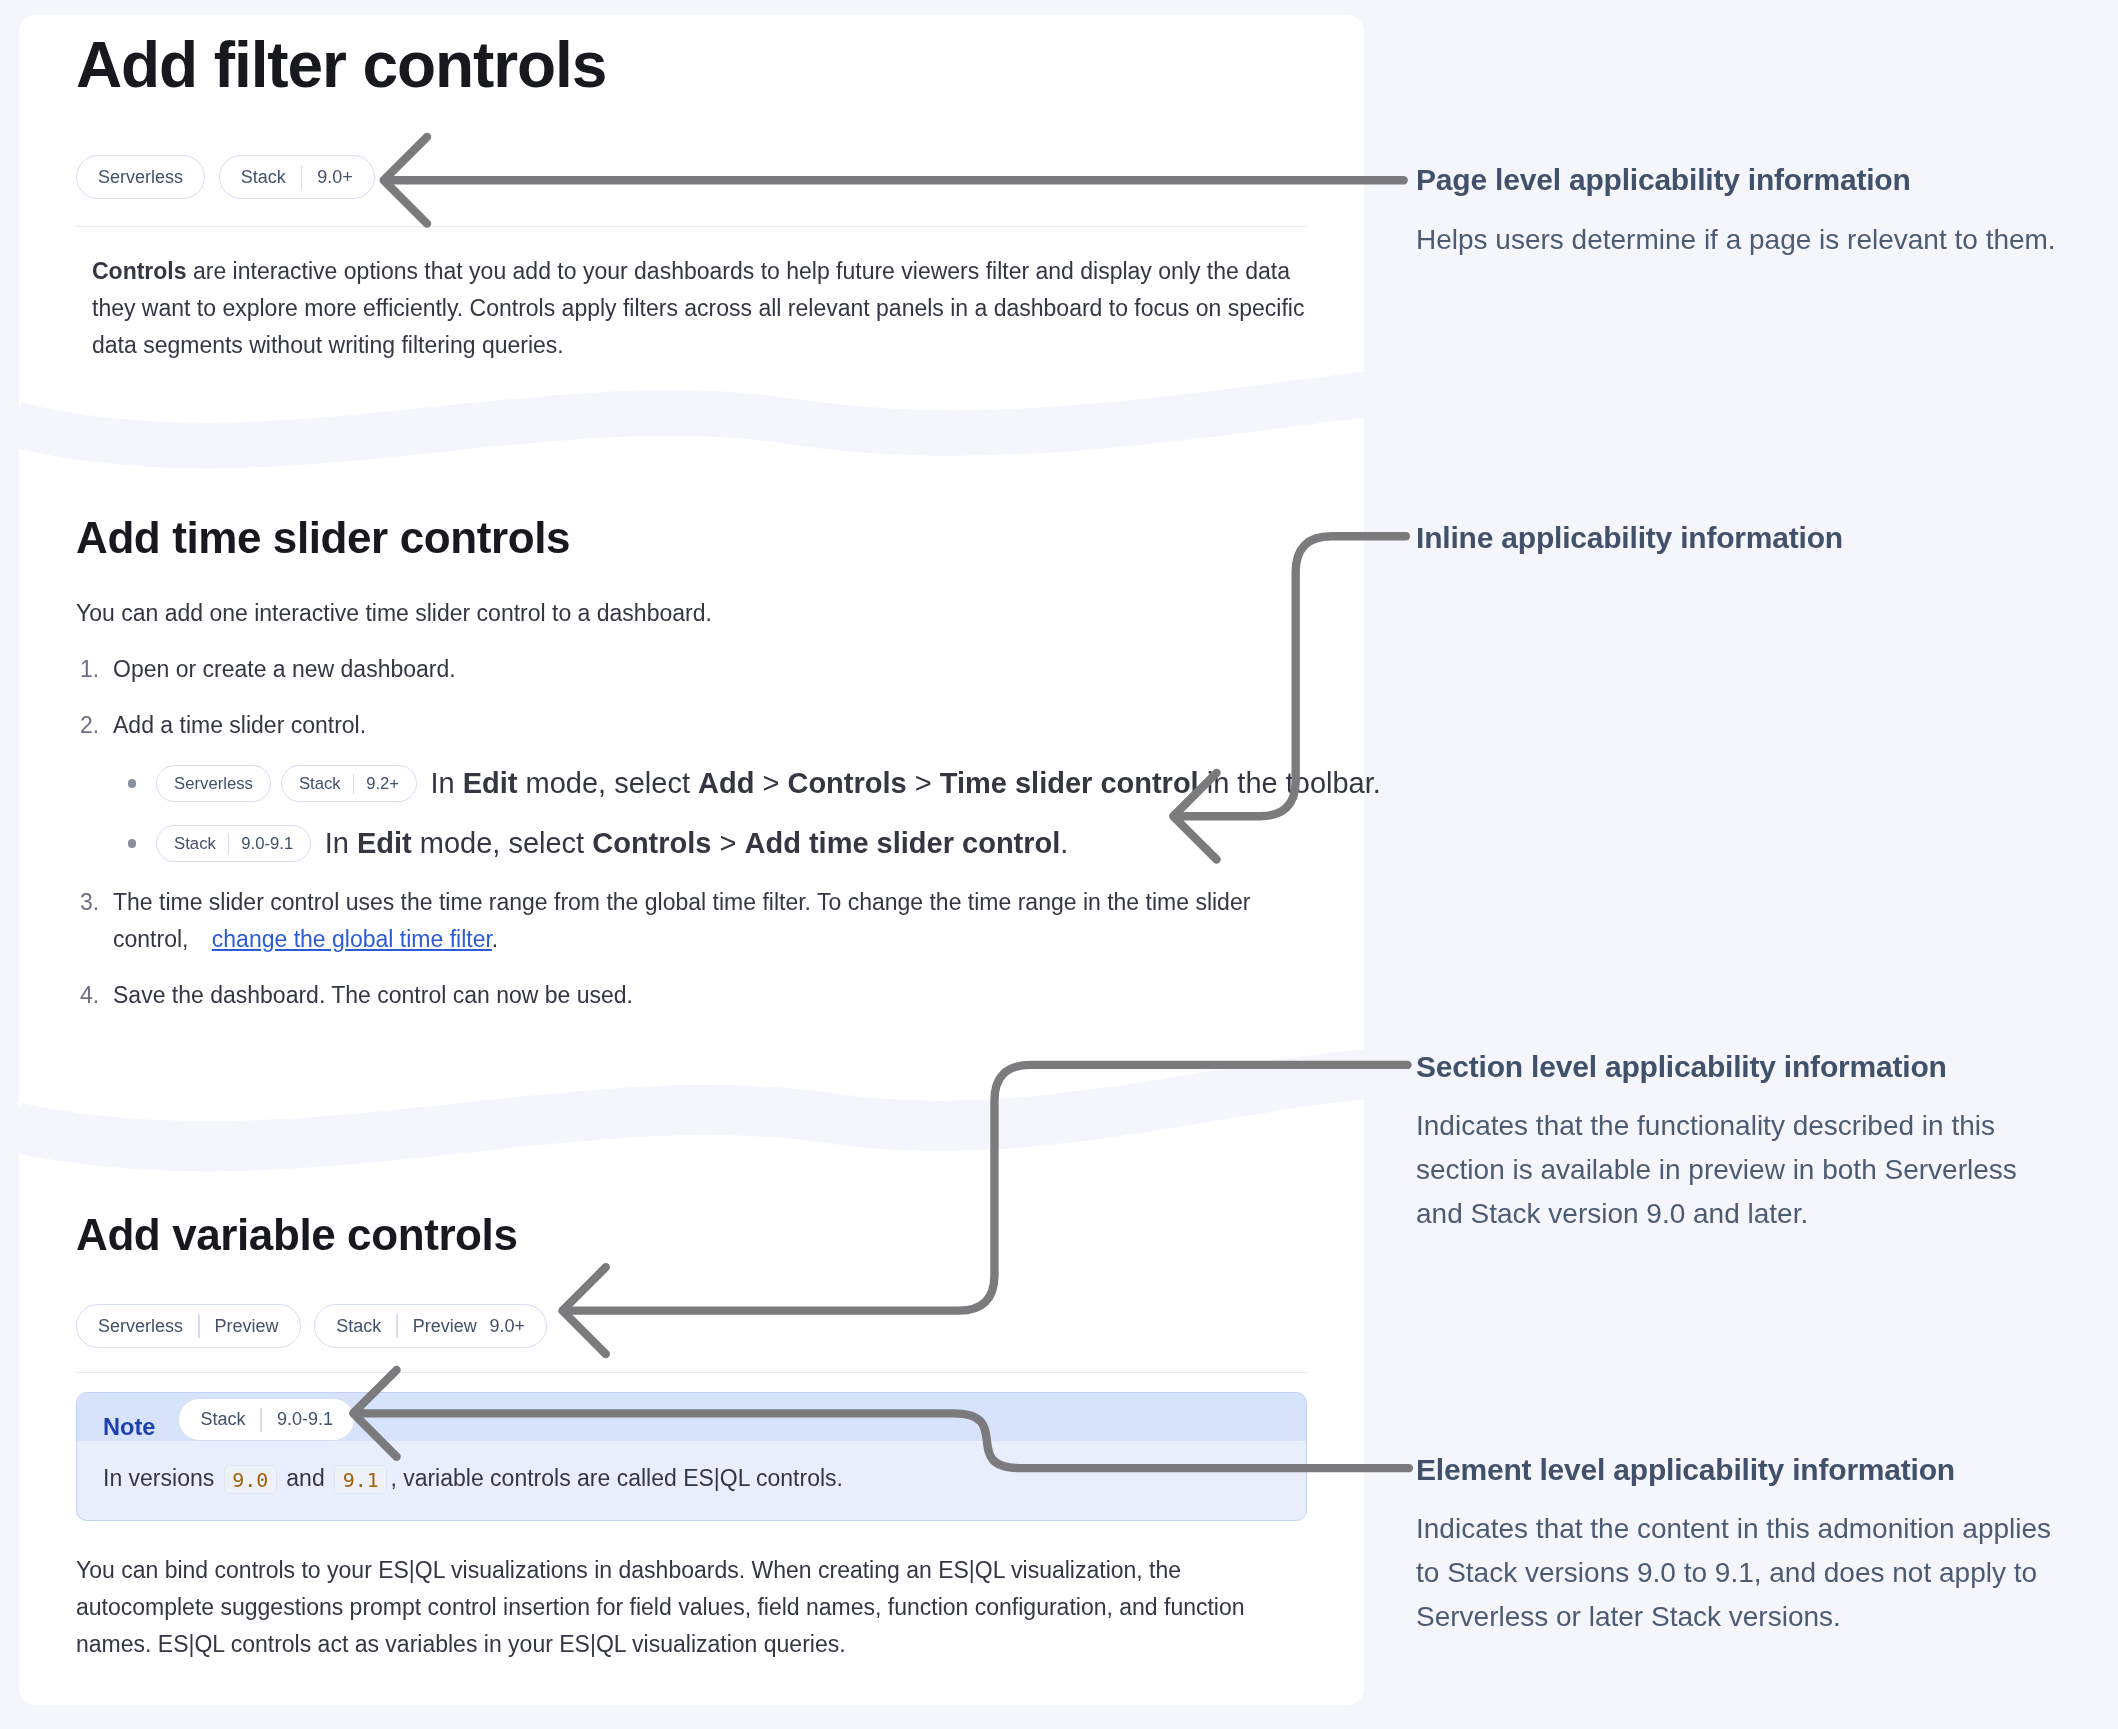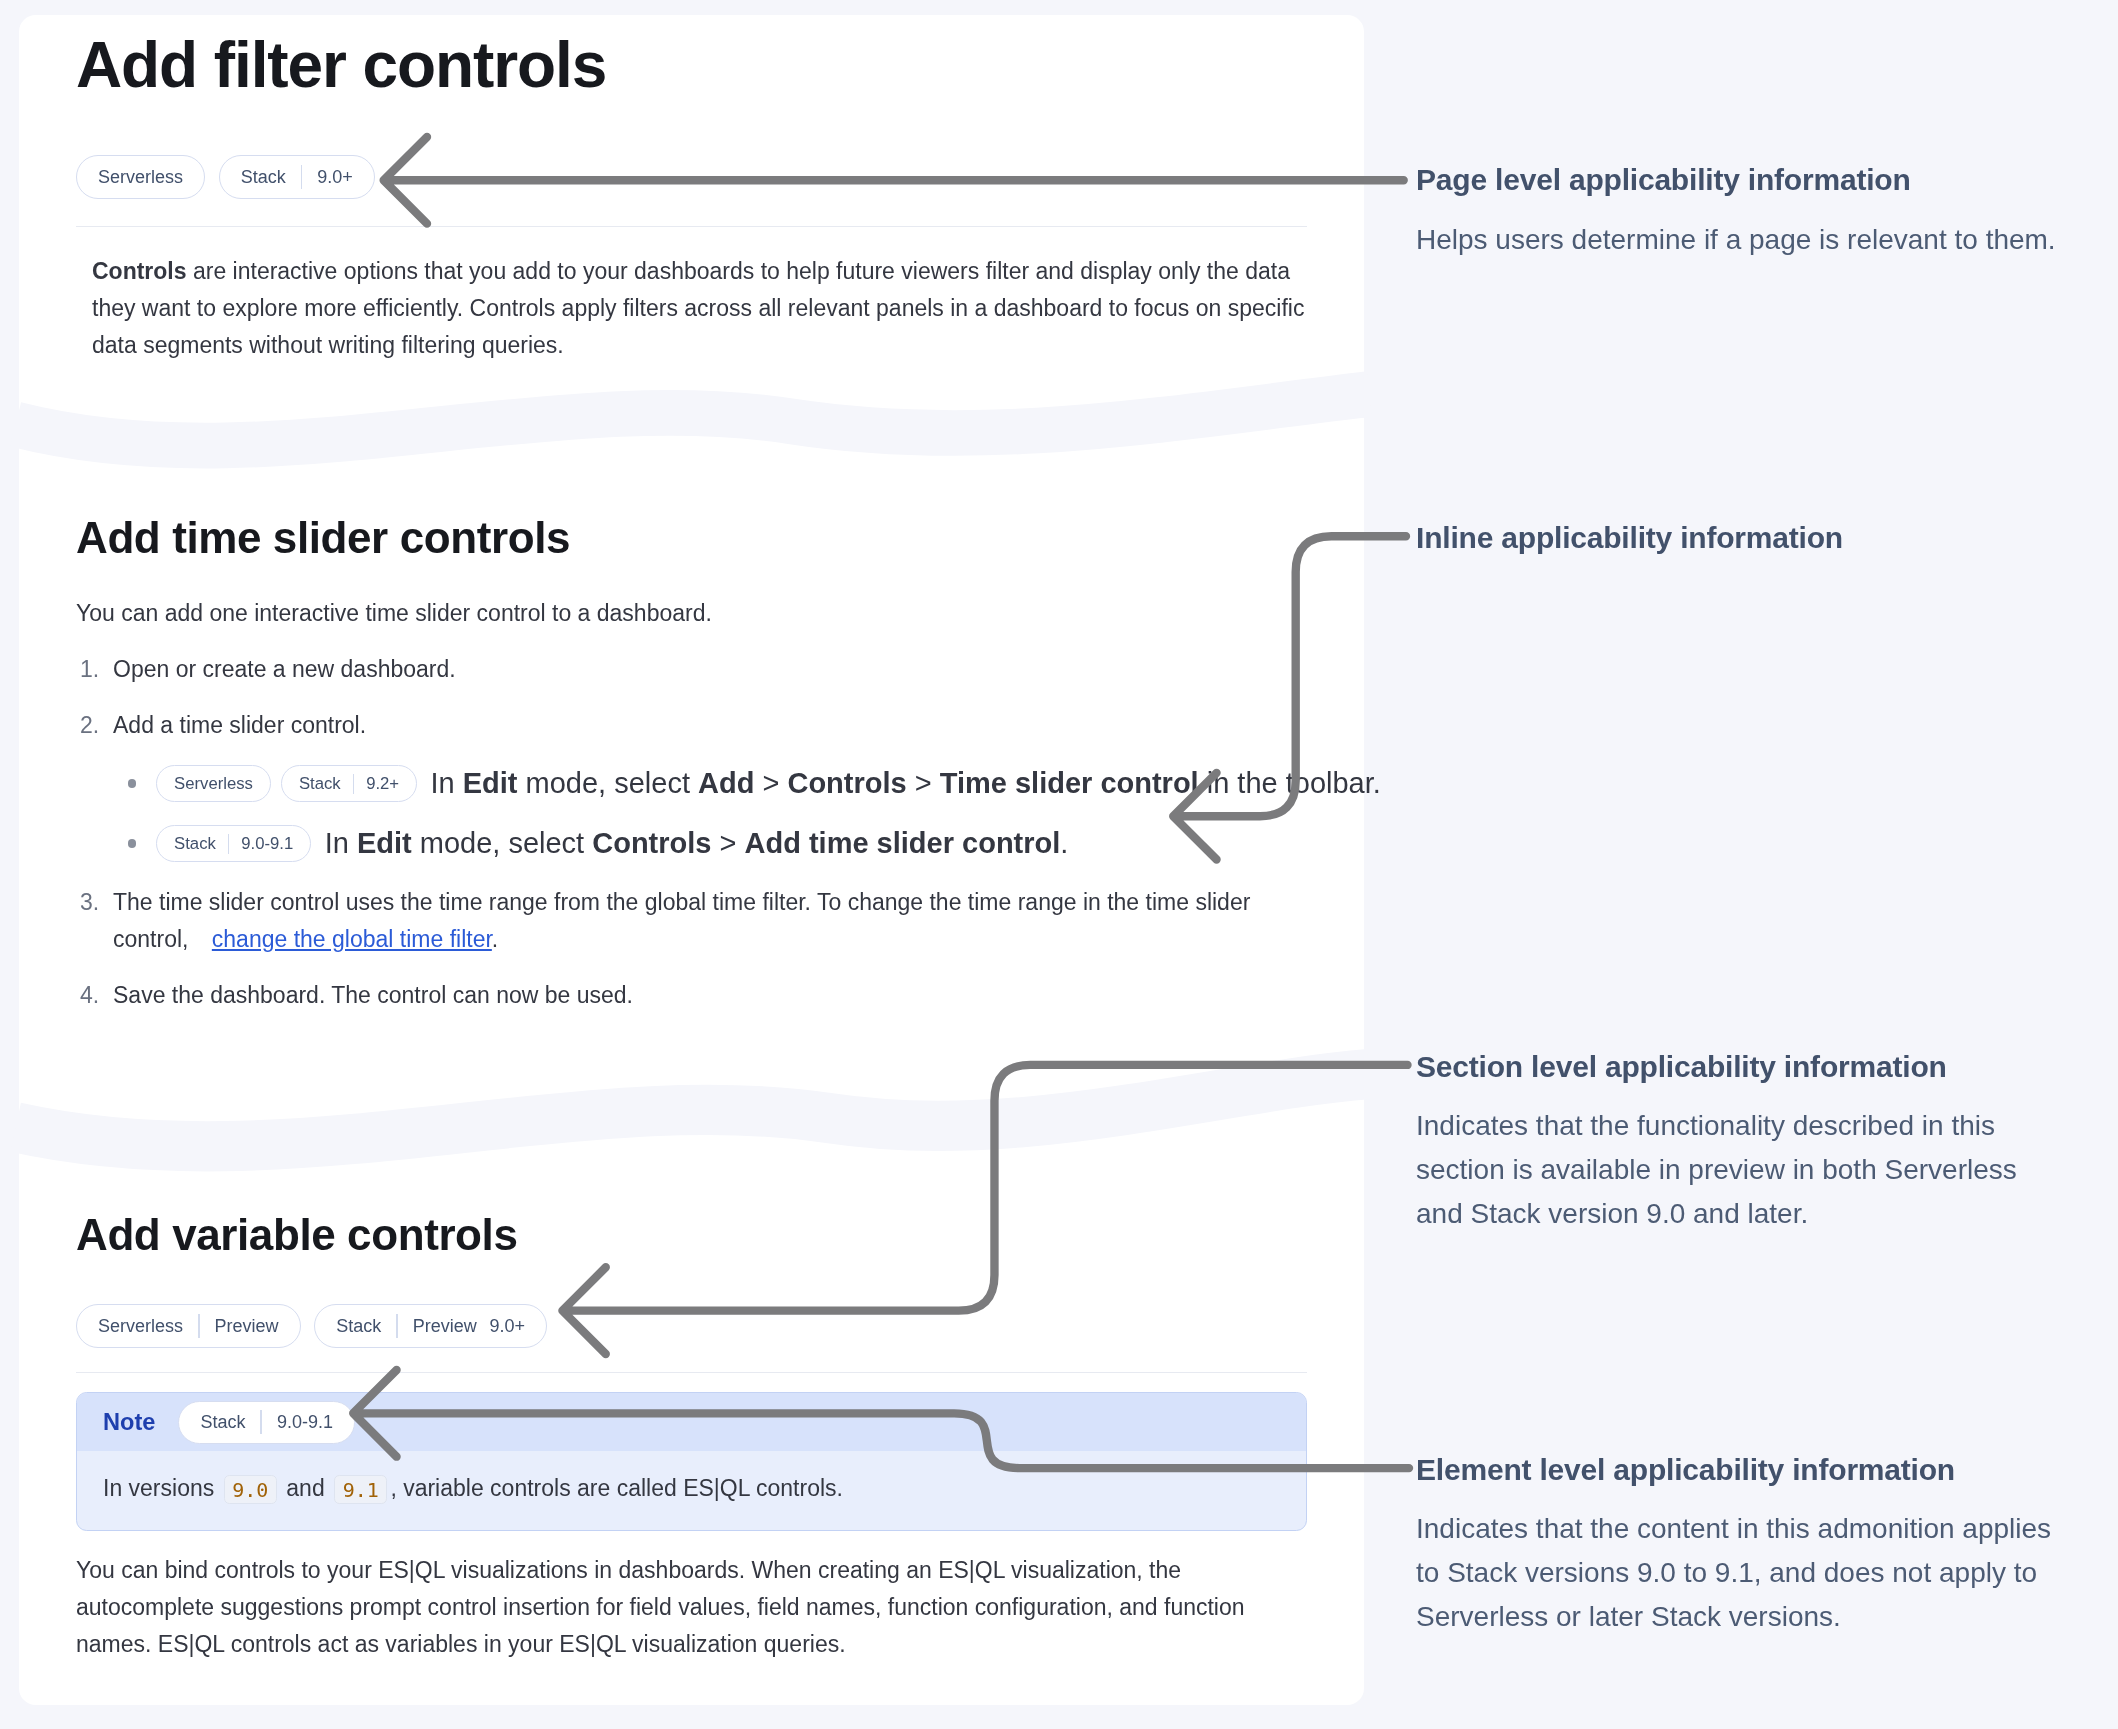--- a/index.html
+++ b/index.html
@@ -77,21 +77,21 @@
   
   .note{
     border:1.5px solid #c3d2f4;
     border-radius:10.6px;
     overflow:hidden;
     background:#e8eefc;
     box-sizing:border-box;
   }
   .note-header{
     background:#d7e2fb;
-    height:58px;display:flex;align-items:center;
+    height:48px;display:flex;align-items:flex-end;
     padding:0 26px;gap:23px;
   }
   .note-label{font-size:23.6px;font-weight:700;color:#1e3fae;}
   .note .badge{background:#ffffff;height:43px;}
   .note-body{
     padding:20px 26px 23px 26px;
     font-size:23px;color:#343741;line-height:35px;
   }
   .code{
     font-family:"DejaVu Sans Mono","Liberation Mono",monospace;

